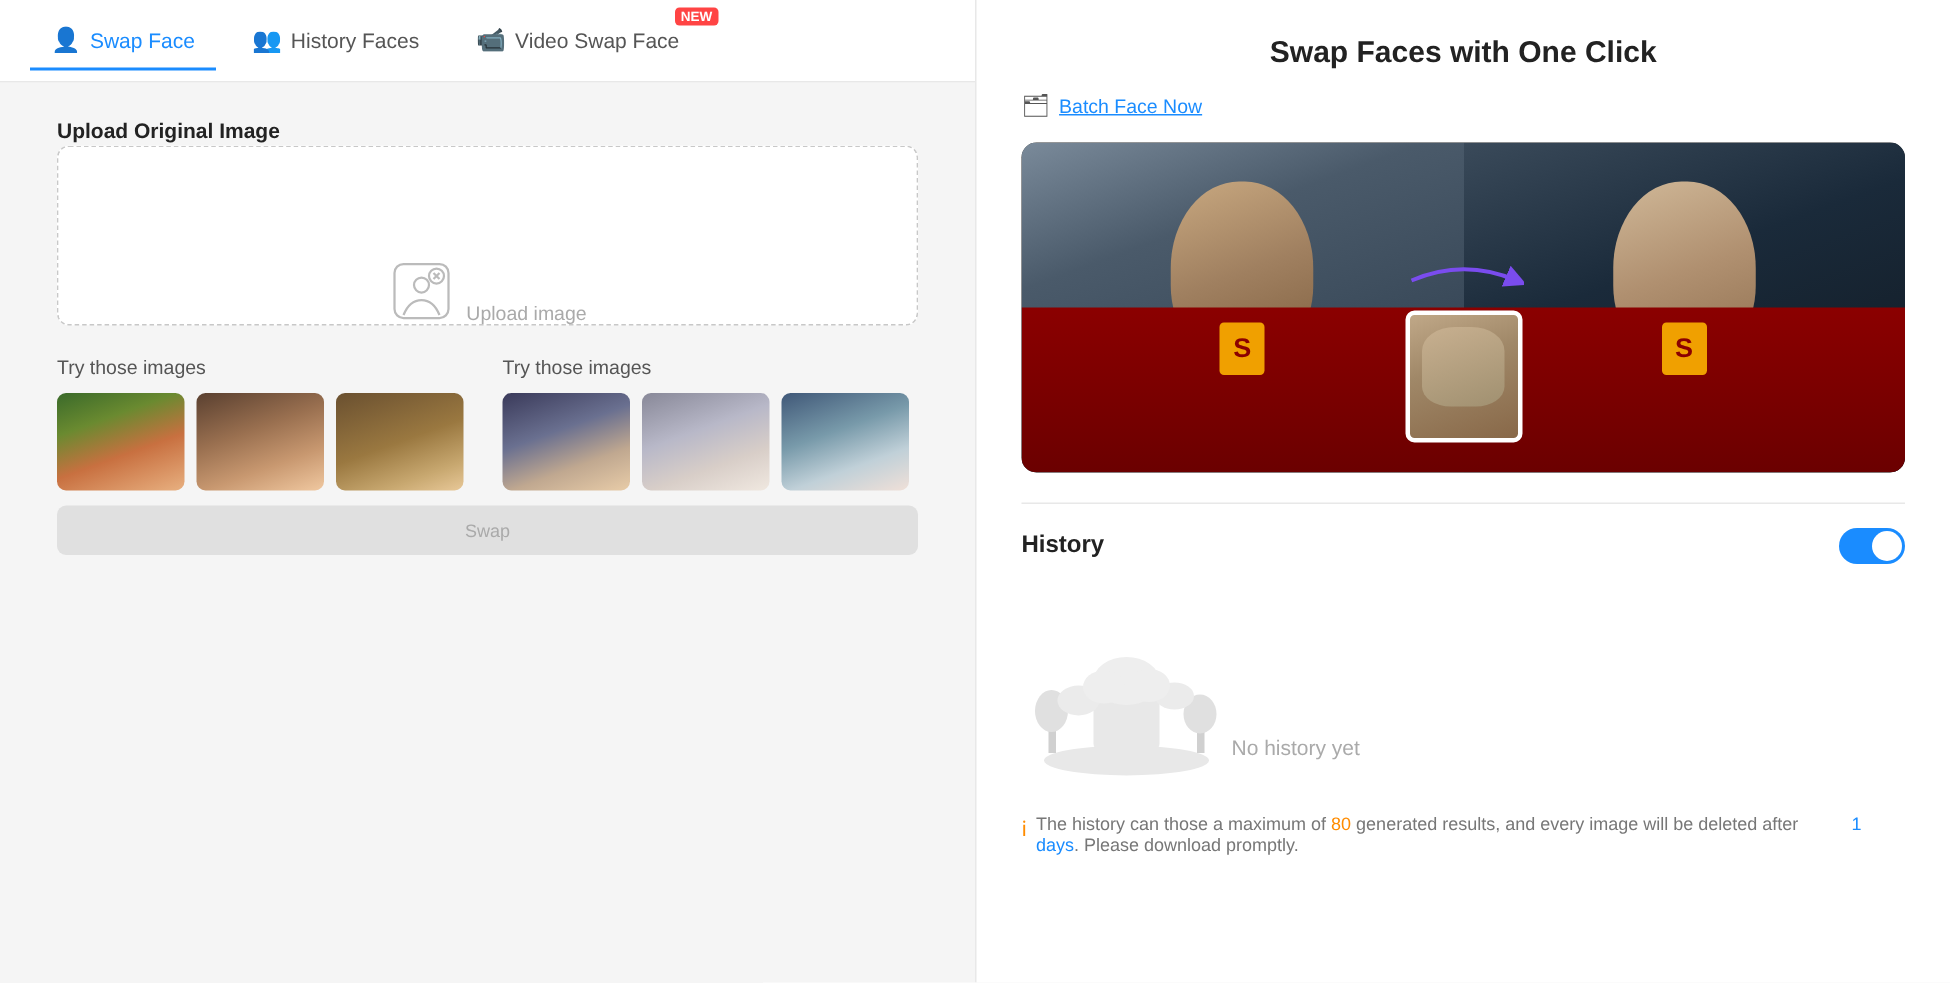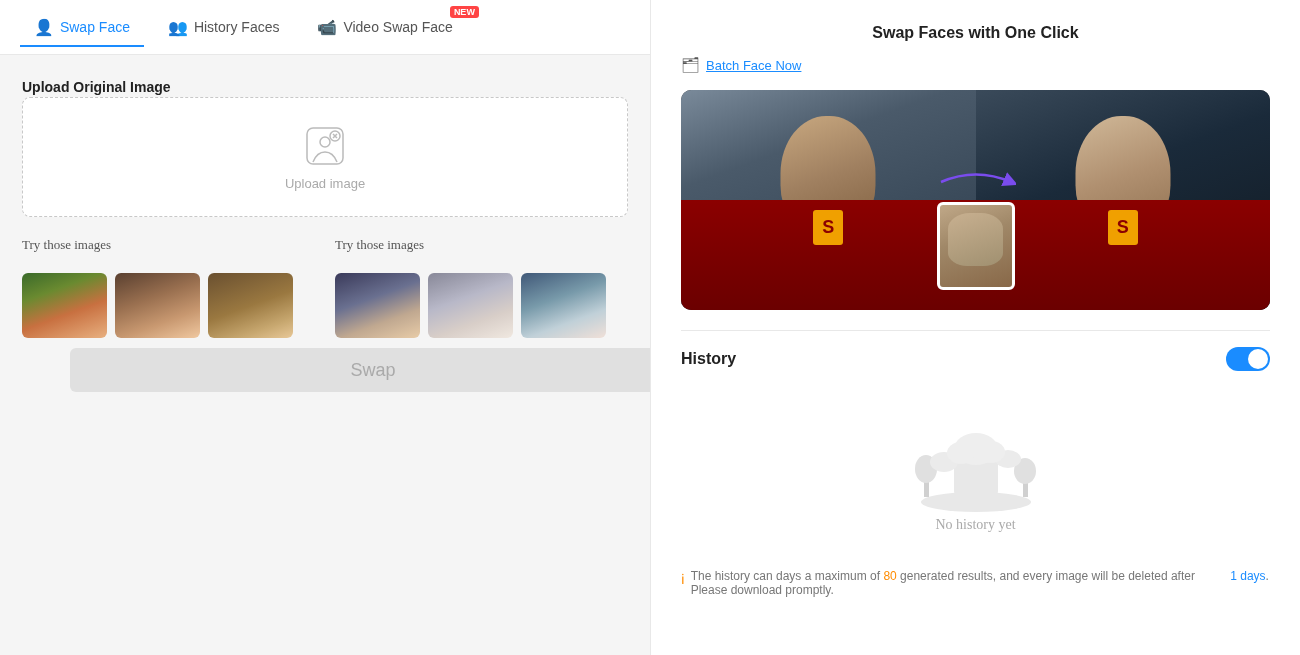--- a/index.html
+++ b/index.html
@@ -49,21 +49,21 @@
       font-weight: bold;
       padding: 1px 4px;
       border-radius: 3px;
       position: absolute;
       top: -4px;
       right: -6px;
     }
 
     
     .main-content {
-      padding: 24px 22px;
+      padding: 24px 38px;
       flex: 1;
     }
 
     .upload-row {
       display: flex;
       gap: 20px;
       margin-bottom: 20px;
     }
 
     .upload-section {
@@ -81,42 +81,41 @@
       margin-bottom: 10px;
     }
 
     .upload-box {
       border: 1.5px dashed #c8c8c8;
       border-radius: 8px;
       background: #fff;
       width: 100%;
       height: 120px;
       display: flex;
-      flex-direction: column;
-      align-items: center;
+      flex-direction: row;
+      align-items: flex-end;
       justify-content: center;
       cursor: pointer;
       gap: 8px;
     }
 
     .upload-icon-svg {
       width: 44px;
       height: 44px;
       color: #bbb;
     }
 
     .upload-label {
       font-size: 13px;
       color: #aaa;
     }
     .sample-label {
       font-size: 13px;
       color: #555;
-      margin-bottom: 20px;
-      font-family: Liberation Serif, serif;
+      margin-bottom: 10px;
     }
     .sample-images {
       display: flex;
       gap: 8px;
     }
     .sample-img {
       width: 85px;
       height: 65px;
       border-radius: 6px;
       background: #ddd;
@@ -136,44 +135,43 @@
       gap: 20px;
     }
     .sample-col { flex: 1; }
 
     
     .swap-btn-container {
       margin-top: 10px;
     }
     .swap-btn {
       width: 100%;
-      height: 44px;
+      height: 33px;
       background: #e0e0e0;
       border: none;
       border-radius: 6px;
-      font-size: 18px;
+      font-size: 12px;
       color: #aaa;
       cursor: not-allowed;
       font-weight: 500;
-      margin-left: 48px;
     }
 
     
     .right-panel {
       flex: 1;
       background: #fff;
       border-left: 1px solid #e8e8e8;
       display: flex;
       flex-direction: column;
       padding: 24px 30px;
       overflow-y: auto;
     }
 
     .right-title {
-      font-size: 16px;
+      font-size: 20px;
       font-weight: 600;
       color: #222;
       text-align: center;
       margin-bottom: 14px;
     }
 
     .batch-row {
       display: flex;
       align-items: center;
       gap: 6px;
@@ -235,24 +233,23 @@
       background: #fff;
       border-radius: 50%;
       top: 2px;
       right: 2px;
       transition: 0.2s;
     }
 
     
     .empty-history {
       display: flex;
-      flex-direction: column;
-      align-items: center;
+      flex-direction: row;
+      align-items: flex-end;
       padding: 20px 0;
-      font-family: Liberation Serif, serif;
     }
     .empty-text {
       font-size: 14px;
       color: #aaa;
       margin-bottom: 16px;
     }
 
     
     .bottom-note {
       display: flex;
@@ -417,17 +414,17 @@
         <ellipse cx="55" cy="46" rx="14" ry="11" fill="#eeeeee"></ellipse>
         <ellipse cx="85" cy="45" rx="14" ry="11" fill="#eeeeee"></ellipse>
       </svg>
 
       <span class="empty-text">No history yet</span>
     </div>
 
     <div class="bottom-note">
       <span style="color:#ff8c00;font-size:14px;flex-shrink:0;">ℹ</span>
       <span>
-        <span>The history can days a maximum of </span><span style="color:#ff8c00;">80</span><span> generated results, and every image will be deleted after </span><span style="color:#1a8cff;margin-left:32px;">1 days</span><span>. Please download promptly.</span>
+        <span>The history can those a maximum of </span><span style="color:#ff8c00;">80</span><span> generated results, and every image will be deleted after </span><span style="color:#1a8cff;margin-left:32px;">1 days</span><span>. Please download promptly.</span>
       </span>
     </div>
   </div>
 </div>
 
 </body></html>

